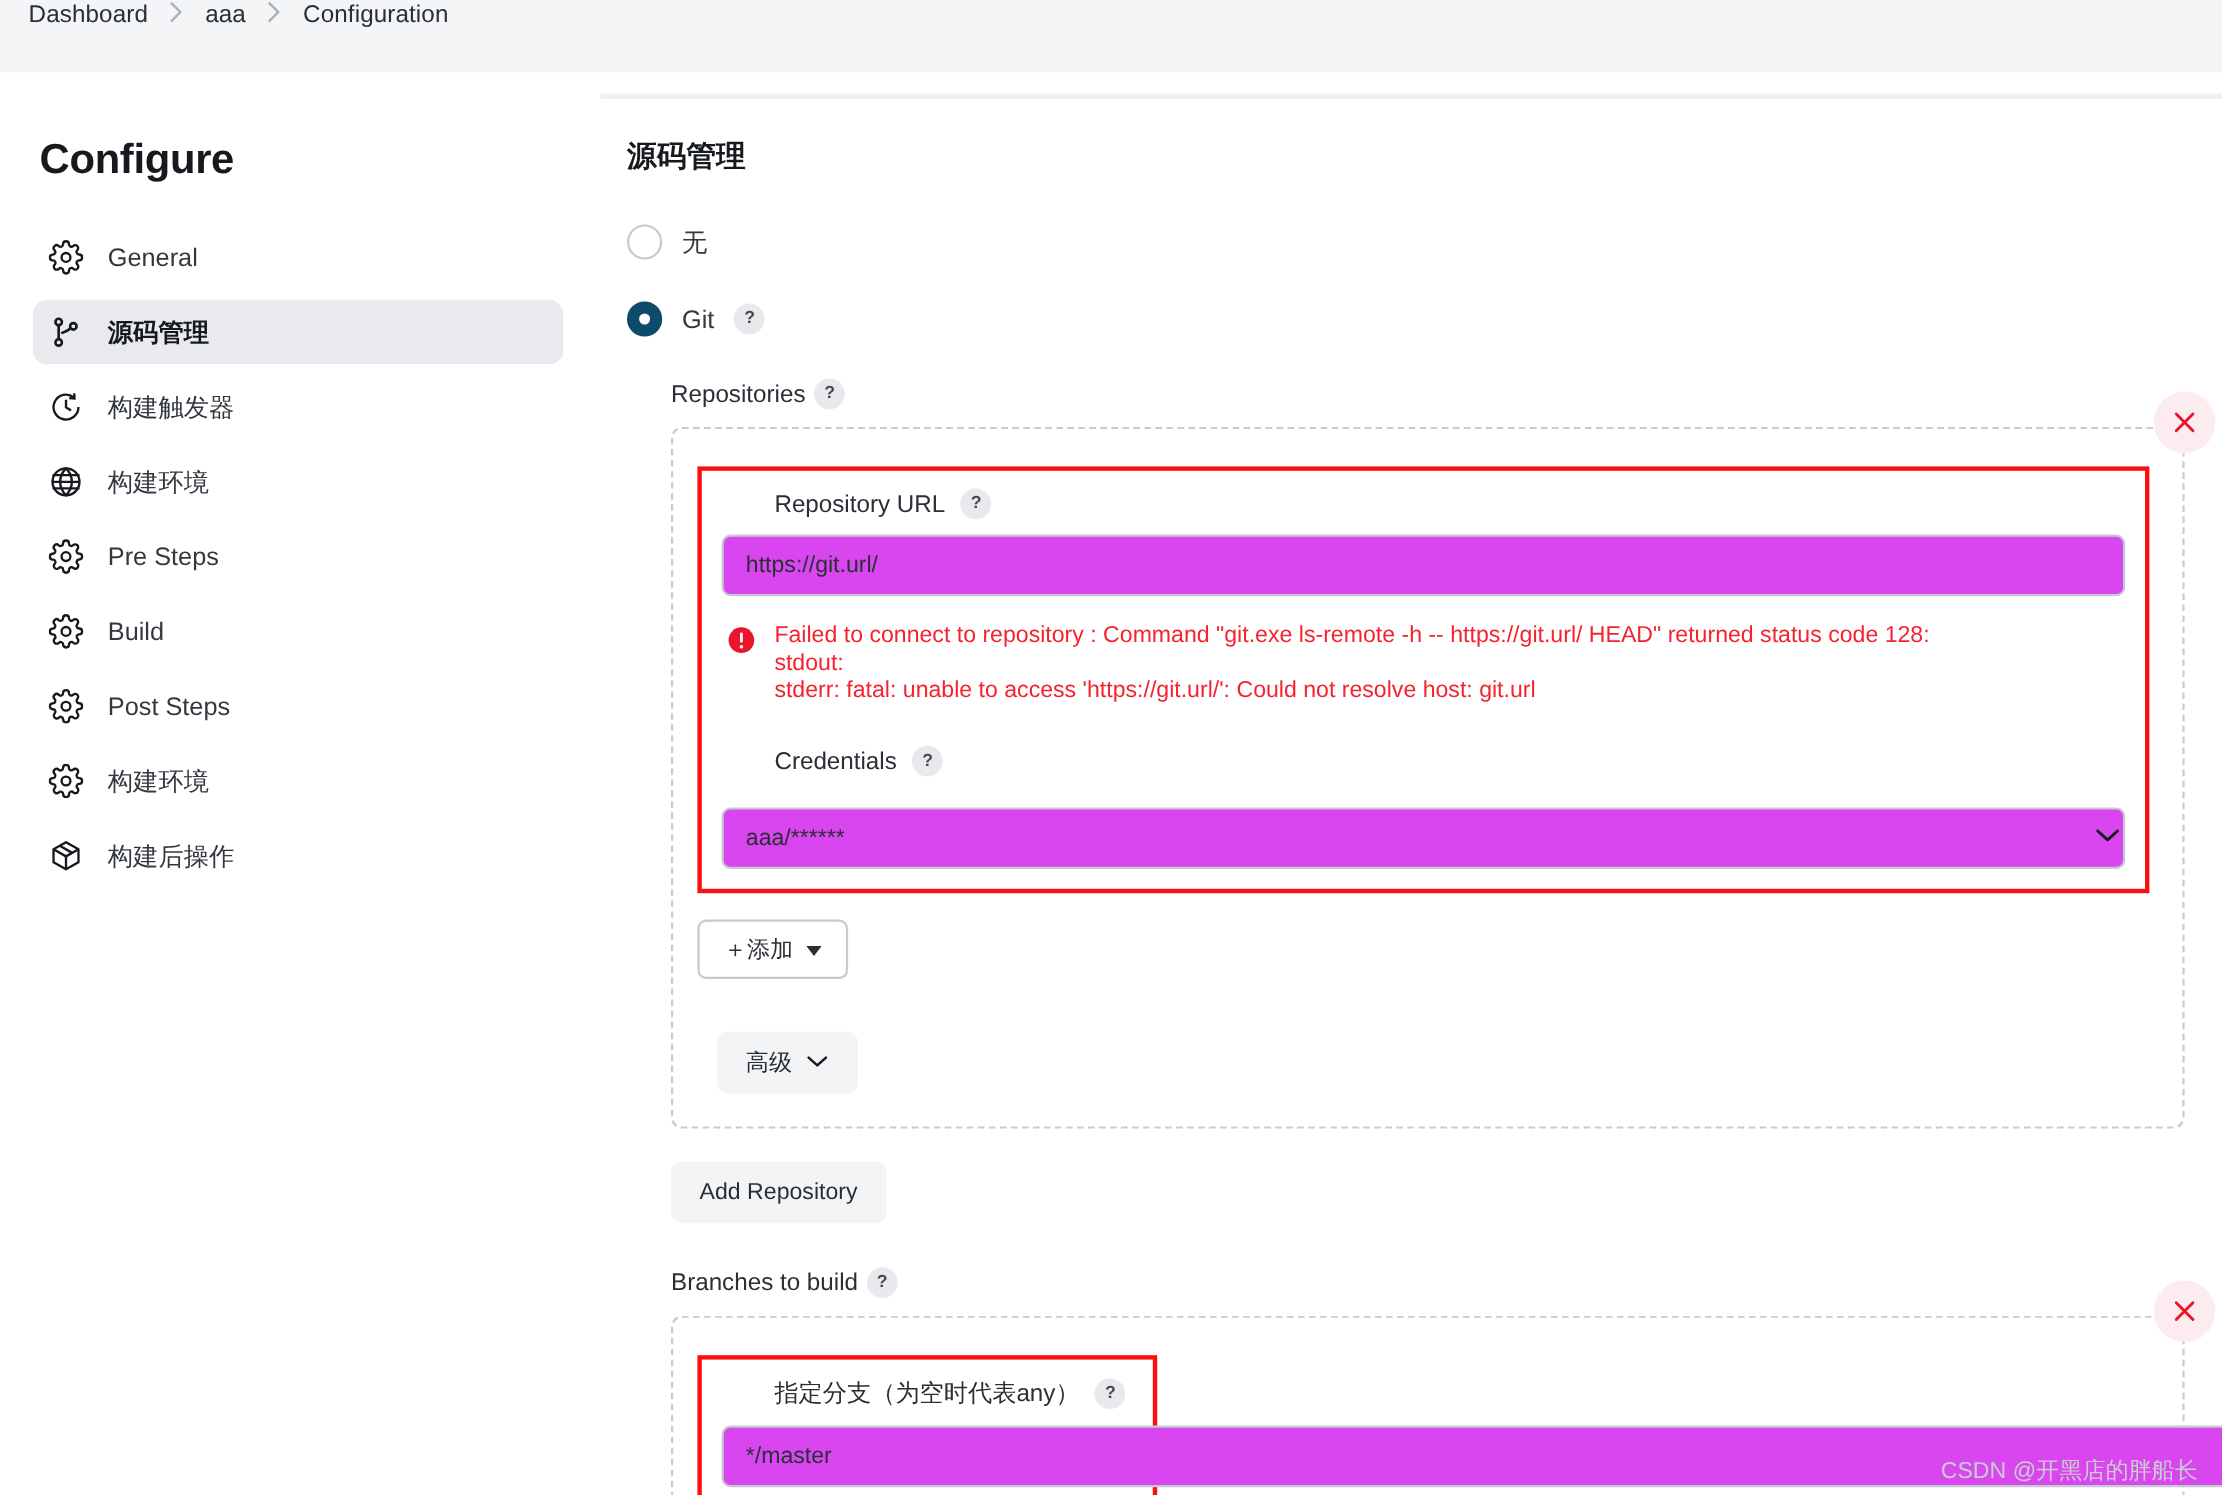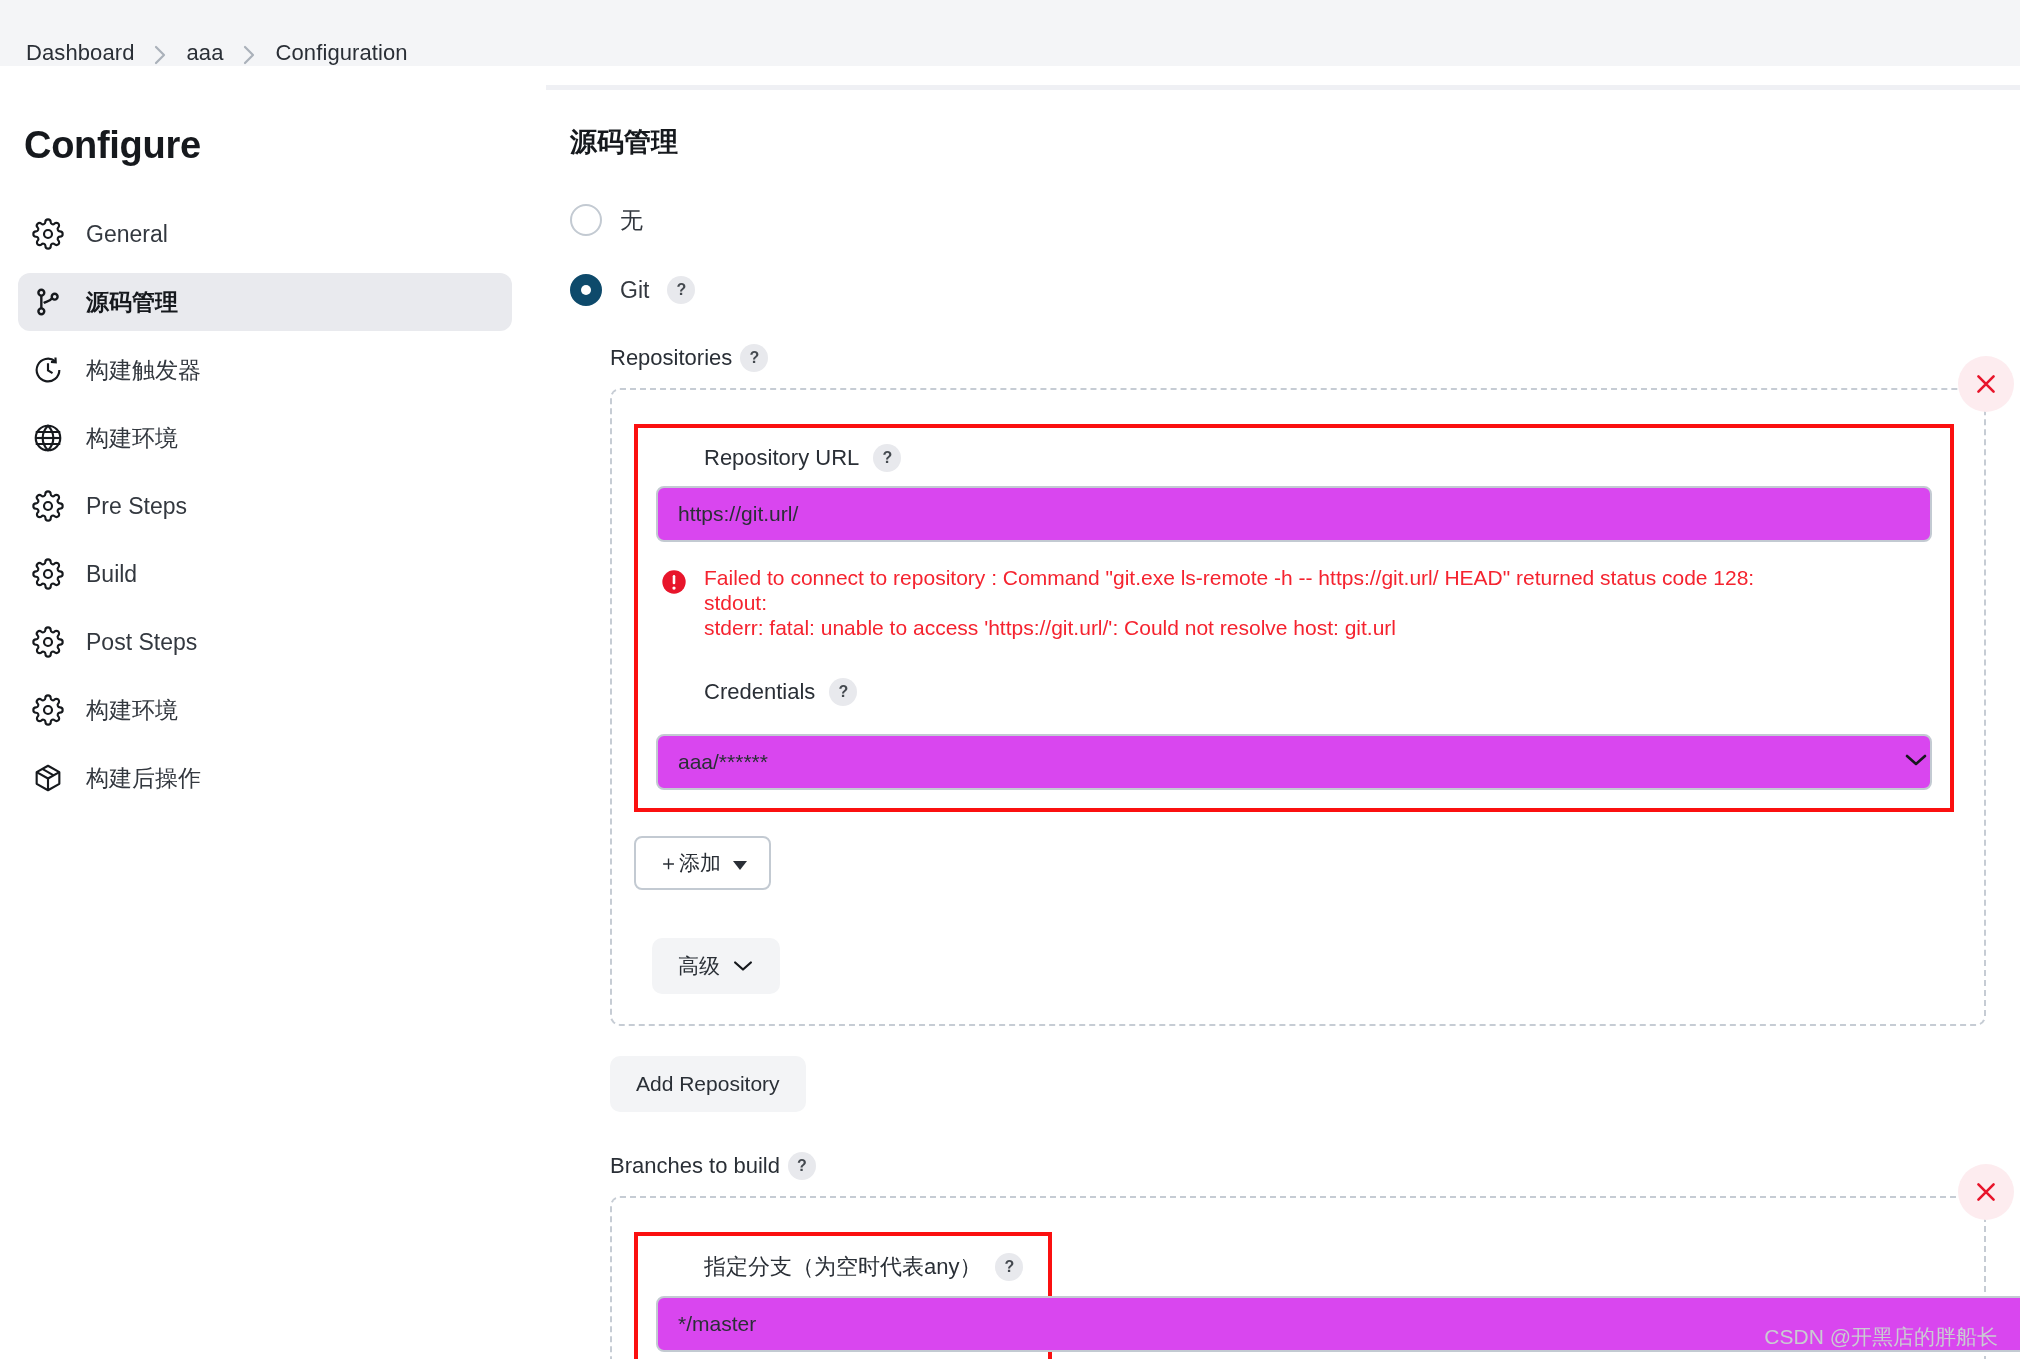--- a/index.html
+++ b/index.html
@@ -10,21 +10,21 @@
     font-family: "Liberation Sans", "DejaVu Sans", sans-serif;
     color: #1f2328;
     overflow: hidden;
   }
 
   
   .breadcrumb-bar {
     height: 66px;
     background: #f4f5f7;
     display: flex;
-    align-items: flex-end;
+    align-items: flex-start;
     padding-left: 26px;
     gap: 0px;
   }
   .crumb {
     font-size: 22px;
     color: #2a2f36;
     letter-spacing: 0.1px;
     cursor: pointer;
   }
   .crumb-sep {
@@ -42,21 +42,21 @@
     display: flex;
     width: 2020px;
     height: 1293px;
     position: relative;
   }
 
   
   .sidebar {
     width: 546px;
     flex: 0 0 546px;
-    padding: 36px 34px 0 18px;
+    padding: 36px 34px 0 30px;
     background: #ffffff;
   }
   .sidebar-title {
     font-size: 38px;
     font-weight: bold;
     color: #16191d;
     letter-spacing: -0.3px;
     margin: 22px 0 38px 6px;
   }
   .nav-item {

